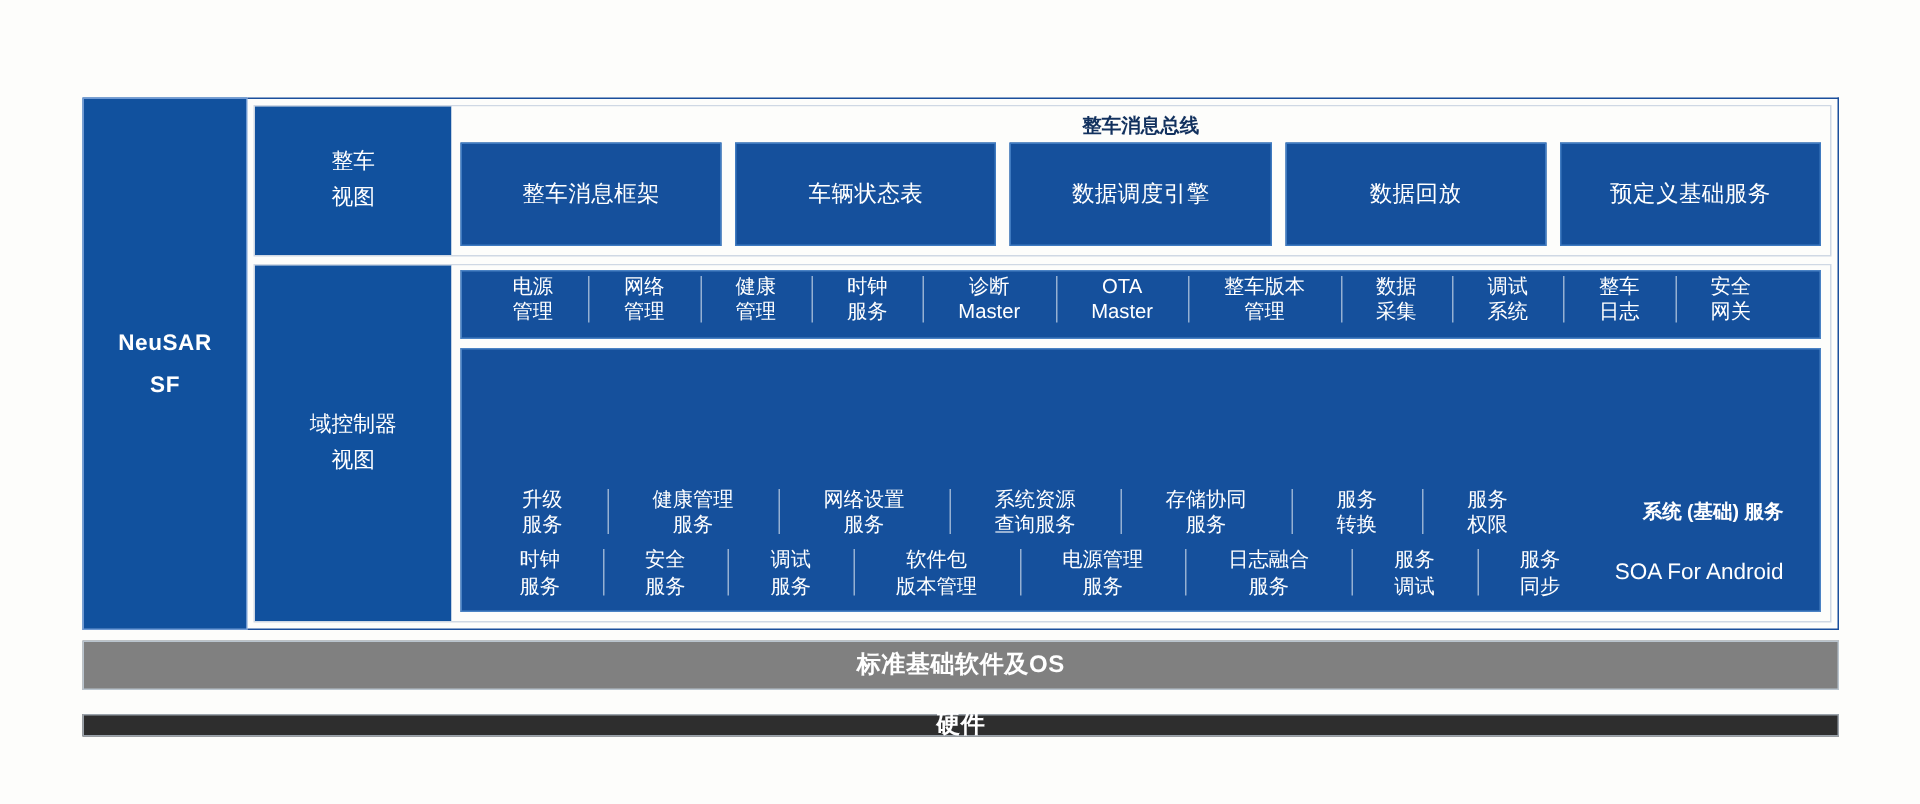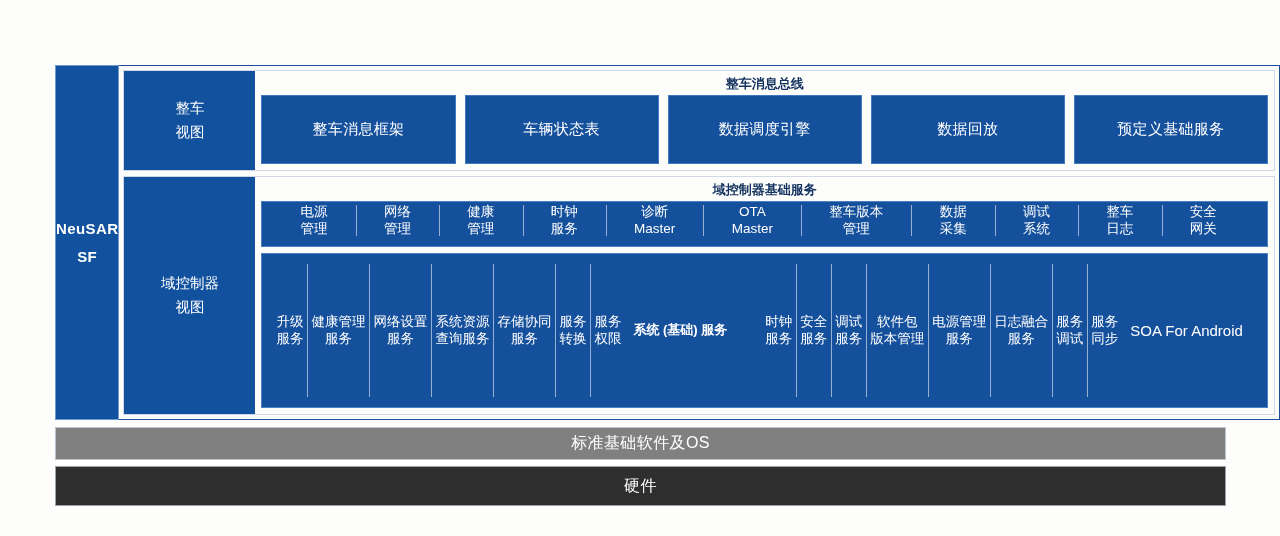--- a/index.html
+++ b/index.html
@@ -192,21 +192,21 @@
     bottom: 3px;
     width: 1px;
     background: rgba(255,255,255,.55);
   }
   .svc .l2 { display: block; }
 
   
   .block-sys-basic {
     flex: 1;
     display: flex;
-    flex-direction: row;
+    flex-direction: column;
     justify-content: flex-end;
     padding: 5px 0;
   }
   .sys-row {
     display: flex;
     align-items: stretch;
     padding: 2px 10px;
   }
   .sys-row .spacer { flex: 1 1 auto; }
   .sys-row .spacer::before { display: none; }
@@ -227,32 +227,32 @@
   .bar {
     position: absolute;
     left: 55px;
     width: 1171px;
     box-sizing: border-box;
     display: flex;
     align-items: center;
     justify-content: center;
     color: #ffffff;
     font-size: 16px;
-    font-weight: normal;
+    font-weight: bold;
     letter-spacing: .4px;
   }
   .bar-os {
     top: 427px;
     height: 33px;
     background: #808080;
     border: 1px solid #b9c4ce;
   }
   .bar-hw {
-    top: 466px;
-    height: 40px;
+    top: 476px;
+    height: 15px;
     background: #2e2e2e;
     border: 1px solid #9aa2aa;
   }
 </style>
 </head>
 <body>
 
 <div id="canvas">
 
 
@@ -291,21 +291,20 @@
           </div>
         </div>
       </div>
 
       <div class="section domain">
         <div class="view-label">
           <span>域控制器</span>
           <span>视图</span>
         </div>
         <div class="section-body">
-          <div class="domain-title">域控制器基础服务</div>
 
           <div class="blue-block block-vehicle-sys">
             <div class="svc-row">
               <div class="svc">
                   <span>电源</span>
                   <span class="l2">管理</span>
                 </div>
               <div class="svc">
                   <span>网络</span>
                   <span class="l2">管理</span>

